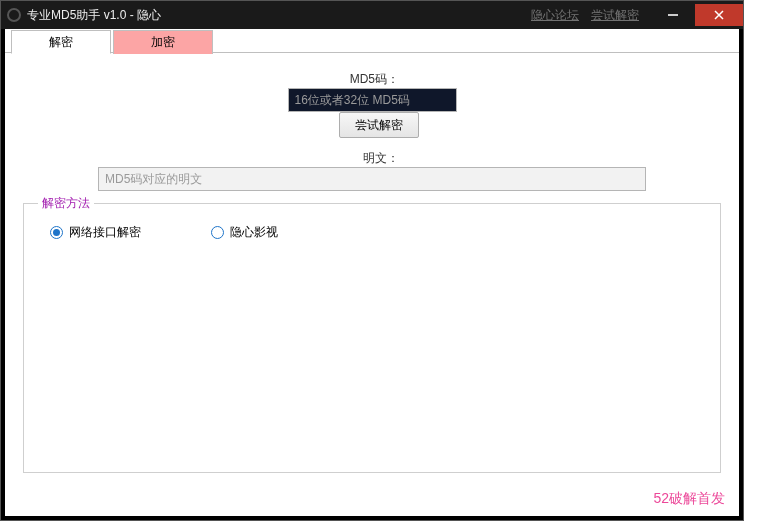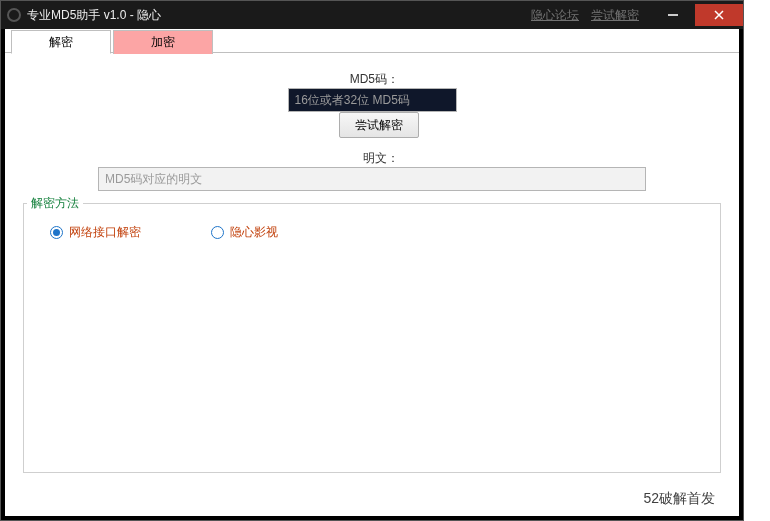--- a/index.html
+++ b/index.html
@@ -21,27 +21,27 @@
   .tab.active { background: #fff; border-bottom: 1px solid #fff; }
   .content { flex: 1 1 auto; padding: 18px 14px 8px 14px; position: relative; }
   .row { display: flex; align-items: center; margin-bottom: 12px; flex-direction: column; }
   .row .lbl { width: 70px; text-align: right; padding-right: 8px; color: #333; font-size: 12px; }
   .row input[type=text] { height: 24px; border: 1px solid #b5b5b5; padding: 0 6px; font-size: 12px; color: #888; background: #0f172a; }
   .row input[readonly] { background: #f2f2f2; }
   .md5-input { flex: 1 1 auto; }
   .try-btn { width: 80px; height: 26px; margin-left: 14px; border: 1px solid #adadad; background: linear-gradient(#f7f7f7,#e5e5e5); cursor: pointer; font-size: 12px; border-radius: 2px; }
   .plain-input { width: 548px; }
   .fieldset { border: 1px solid #cfcfcf; margin: 6px 4px 0 4px; padding: 14px 16px 16px 16px; position: relative; height: 270px; }
-  .fieldset .legend { position: absolute; top: -9px; left: 3px; background: #fff; padding: 0 4px; font-size: 12px; color: #15803d; }
+  .fieldset .legend { position: absolute; top: -9px; left: 14px; background: #fff; padding: 0 4px; font-size: 12px; color: #a21caf; }
   .radios { display: flex; gap: 70px; align-items: center; padding-left: 10px; padding-top: 6px; }
-  .radio { display: flex; align-items: center; gap: 6px; cursor: pointer; font-size: 12px; color: #c2410c; }
+  .radio { display: flex; align-items: center; gap: 6px; cursor: pointer; font-size: 12px; color: #000000; }
   .radio .dot { width: 13px; height: 13px; border: 1px solid #1e74c9; border-radius: 50%; display: flex; align-items: center; justify-content: center; background: #fff; }
   .radio.checked .dot::after { content: ""; width: 7px; height: 7px; background: #1e74c9; border-radius: 50%; display: block; }
   .radio:not(.checked) .dot { border-color: #1e74c9; }
-  .footer-link { position: absolute; right: 24px; bottom: 8px; color: #404040; font-size: 14px; text-decoration: none; cursor: pointer; }
+  .footer-link { position: absolute; right: 14px; bottom: 8px; color: #ec4899; font-size: 14px; text-decoration: none; cursor: pointer; }
   ::placeholder { color: #9a9a9a; }
 </style>
 </head>
 <body>
 
 <div class="window">
 
   <div class="titlebar">
     <div class="app-icon"></div>
     <div class="title">专业MD5助手 v1.0 - 隐心</div>

